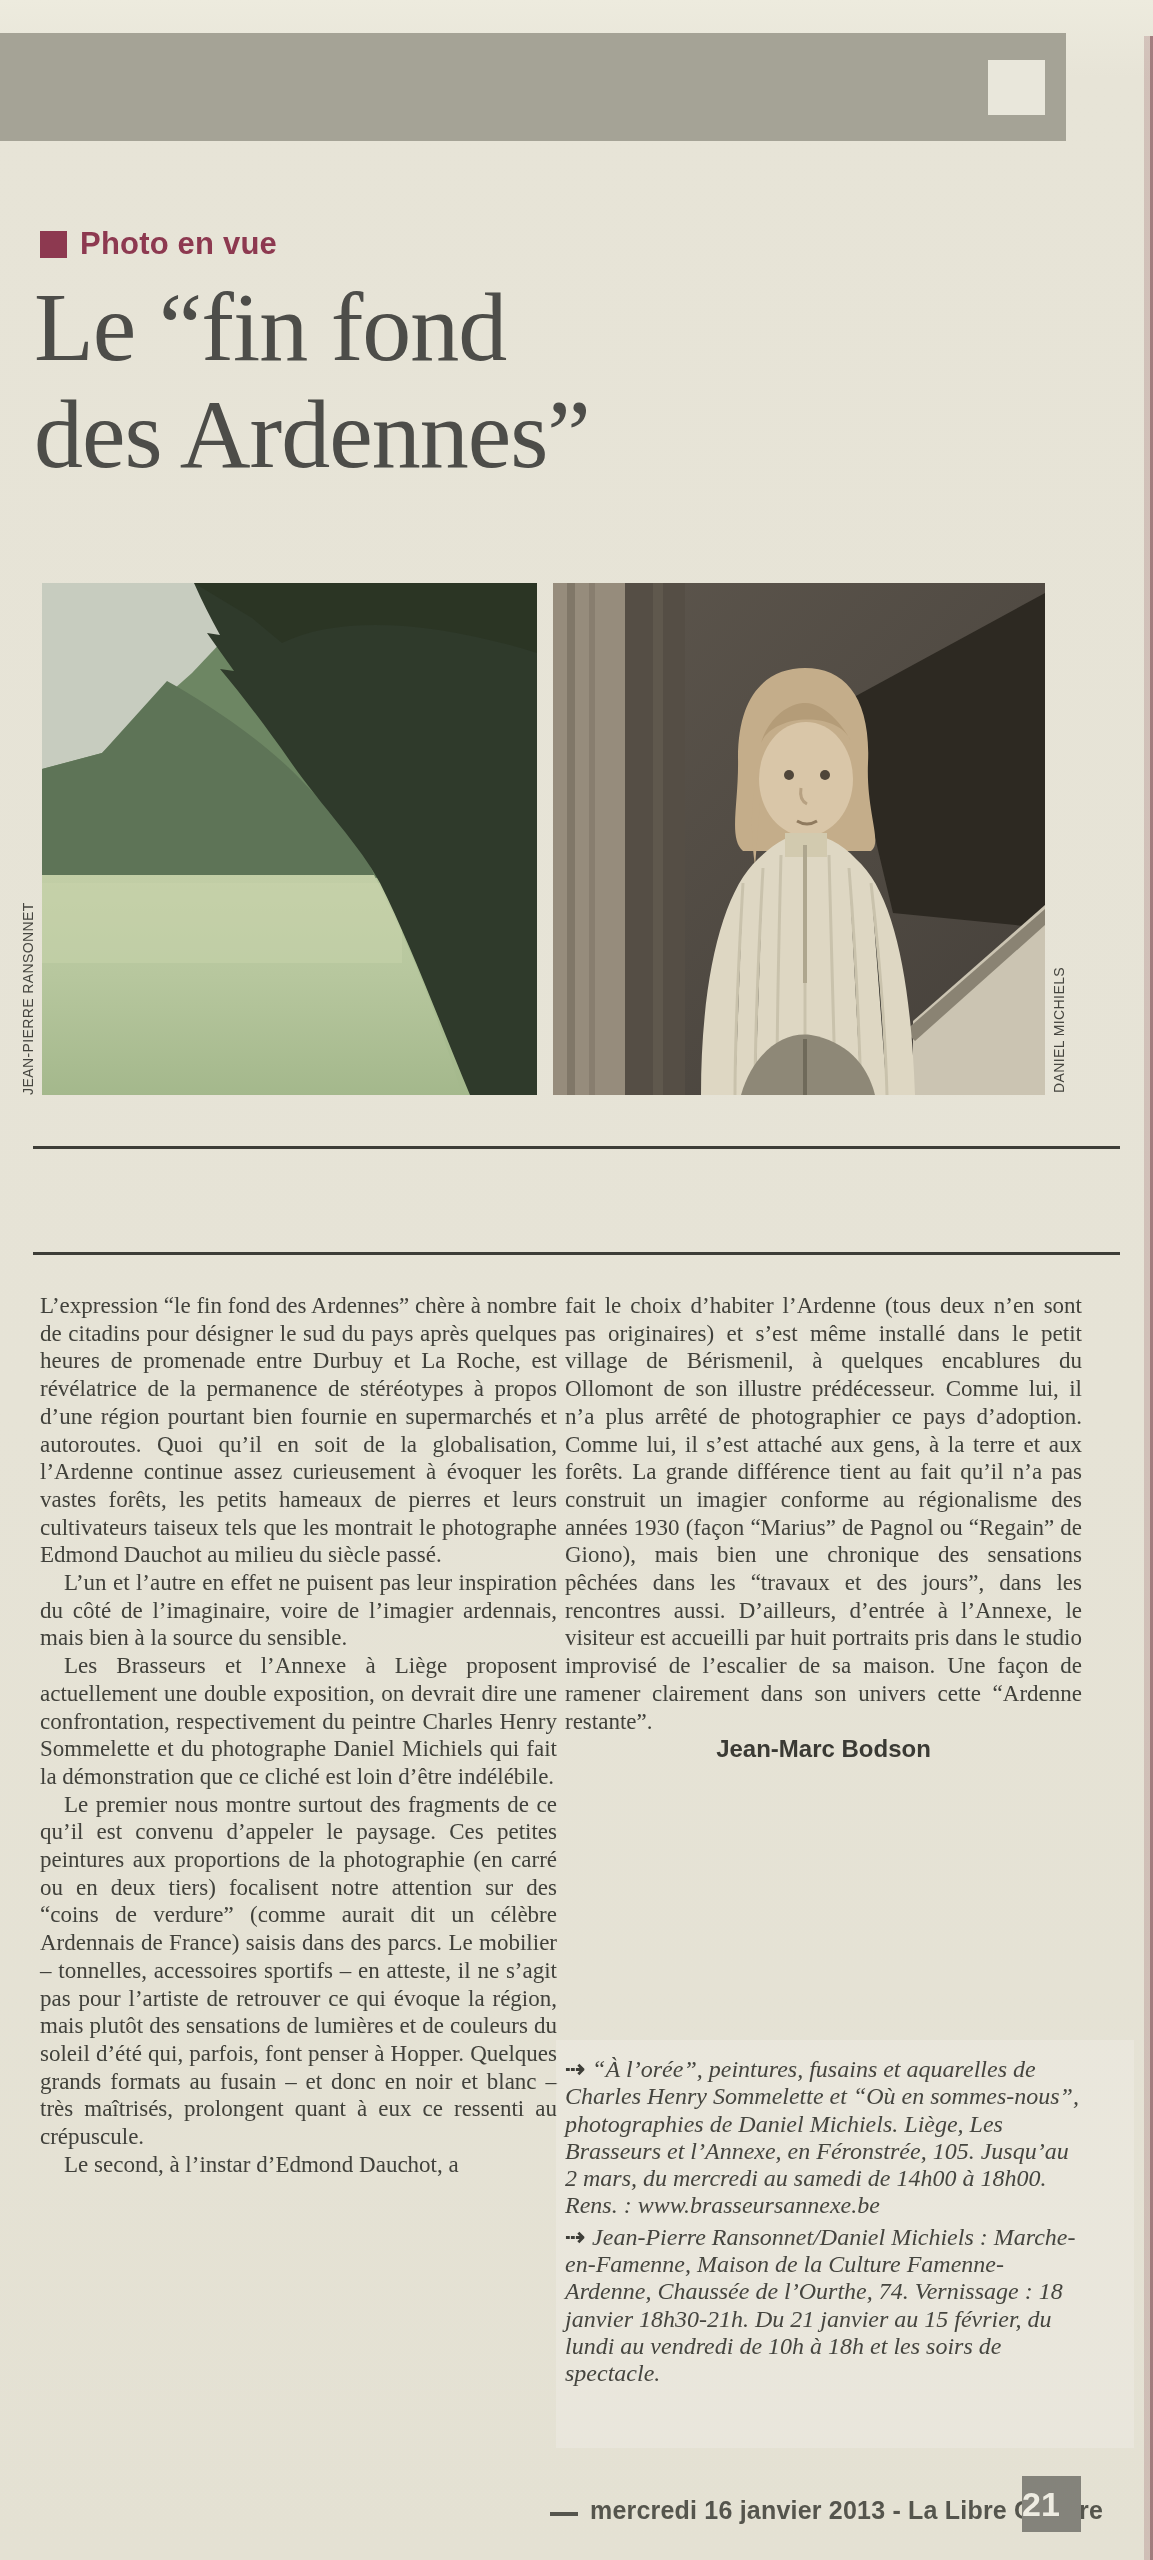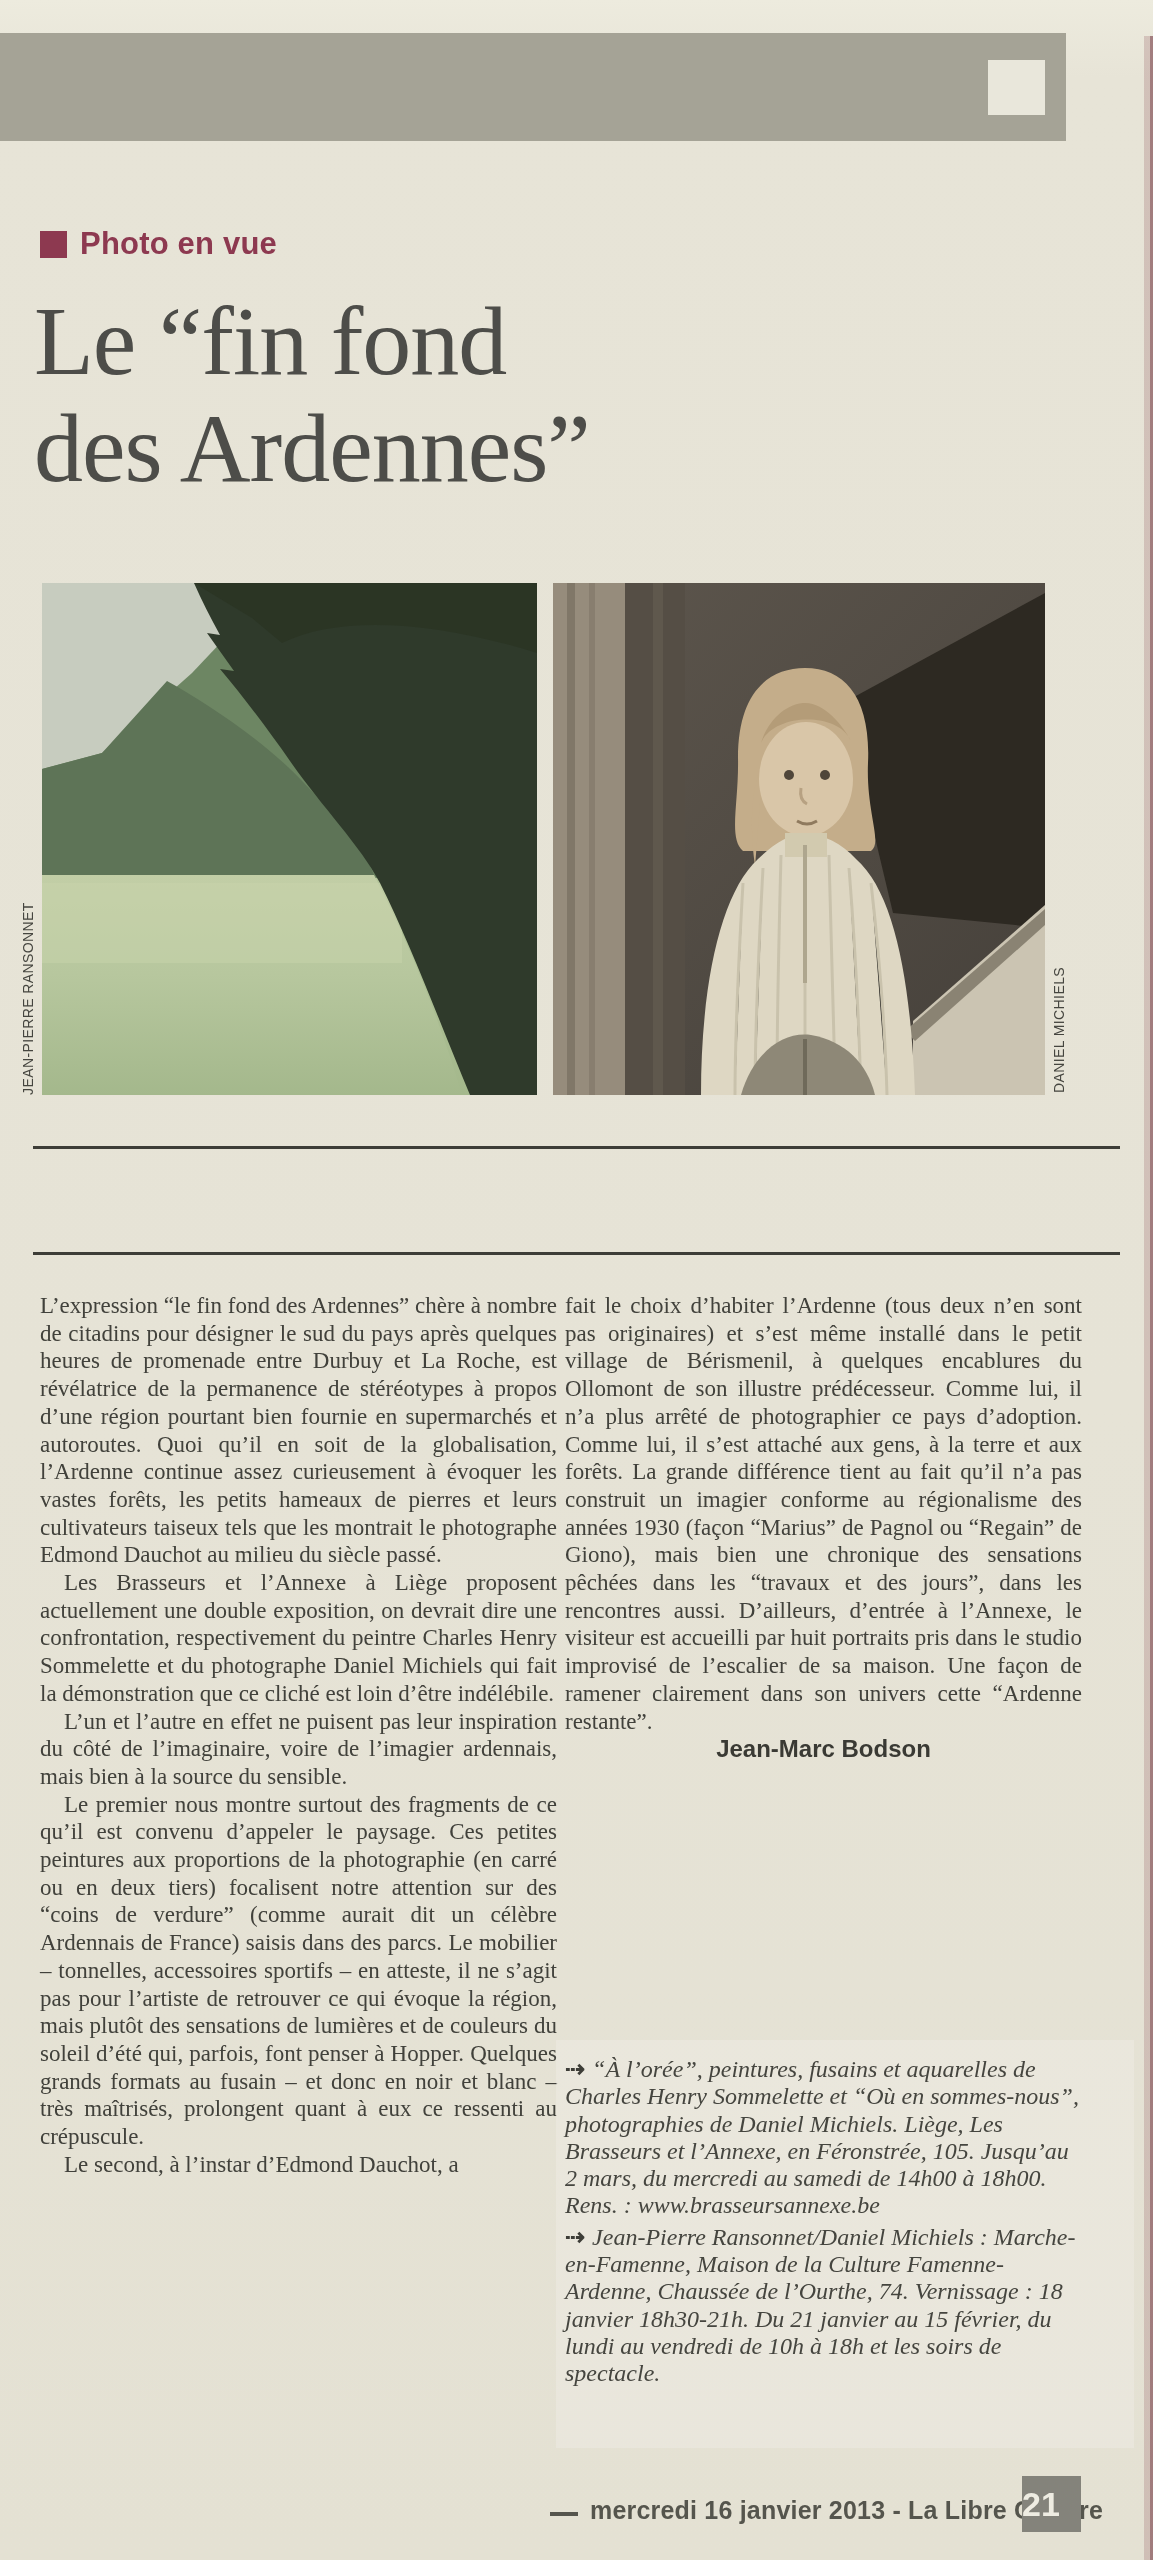--- a/index.html
+++ b/index.html
@@ -11,21 +11,21 @@
   .topbar-notch{position:absolute;left:988px;top:27px;width:57px;height:55px;background:#e9e7db;}
   
   .page-edge{position:absolute;right:0;top:36px;bottom:0;width:9px;opacity:.65;
              background:linear-gradient(to left,#7c454e 0 3px, rgba(165,120,122,.5) 3px 100%);}
   
   .kicker{position:absolute;left:40px;top:226px;display:flex;align-items:center;gap:13px;}
   .kicker-square{width:27px;height:27px;background:#8d3950;}
   .kicker-label{font-family:"Liberation Sans",sans-serif;font-weight:bold;font-size:31px;
                 color:#8d3950;letter-spacing:.2px;}
   
-  .headline{position:absolute;left:34px;top:288px;font-size:98px;line-height:107px;
+  .headline{position:absolute;left:34px;top:274px;font-size:98px;line-height:107px;
             color:#4d4d49;letter-spacing:-1px;}
   .headline .tl{display:block;}
   
   .photo{position:absolute;top:583px;height:512px;overflow:hidden;background:#888;}
   .photo svg{display:block;width:100%;height:100%;}
   .photo-left{left:42px;width:495px;}
   .photo-right{left:553px;width:492px;}
   .credit{position:absolute;transform:rotate(-90deg);transform-origin:0 0;
           font-family:"Liberation Sans",sans-serif;font-size:14px;color:#45453f;
           letter-spacing:.4px;white-space:nowrap;}
@@ -149,22 +149,22 @@
   </div>
 
   <div class="credit credit-left">JEAN-PIERRE RANSONNET</div>
   <div class="credit credit-right">DANIEL MICHIELS</div>
 
   <div class="rule rule-top"></div>
   <div class="rule rule-bottom"></div>
 
   <div class="col col-left">
     <p>L’expression “le fin fond des Ardennes” chère à nombre de citadins pour désigner le sud du pays après quelques heures de promenade entre Durbuy et La Roche, est révélatrice de la permanence de stéréotypes à propos d’une région pourtant bien fournie en supermarchés et autoroutes. Quoi qu’il en soit de la globalisation, l’Ardenne continue assez curieusement à évoquer les vastes forêts, les petits hameaux de pierres et leurs cultivateurs taiseux tels que les montrait le photographe Edmond Dauchot au milieu du siècle passé.</p>
+    <p class="indent">L’un et l’autre en effet ne puisent pas leur inspiration du côté de l’imaginaire, voire de l’imagier ardennais, mais bien à la source du sensible.</p>
     <p class="indent">Les Brasseurs et l’Annexe à Liège proposent actuellement une double exposition, on devrait dire une confrontation, respectivement du peintre Charles Henry Sommelette et du photographe Daniel Michiels qui fait la démonstration que ce cliché est loin d’être indélébile.</p>
-    <p class="indent">L’un et l’autre en effet ne puisent pas leur inspiration du côté de l’imaginaire, voire de l’imagier ardennais, mais bien à la source du sensible.</p>
     <p class="indent">Le premier nous montre surtout des fragments de ce qu’il est convenu d’appeler le paysage. Ces petites peintures aux proportions de la photographie (en carré ou en deux tiers) focalisent notre attention sur des “coins de verdure” (comme aurait dit un célèbre Ardennais de France) saisis dans des parcs. Le mobilier – tonnelles, accessoires sportifs – en atteste, il ne s’agit pas pour l’artiste de retrouver ce qui évoque la région, mais plutôt des sensations de lumières et de couleurs du soleil d’été qui, parfois, font penser à Hopper. Quelques grands formats au fusain – et donc en noir et blanc – très maîtrisés, prolongent quant à eux ce ressenti au crépuscule.</p>
     <p class="indent">Le second, à l’instar d’Edmond Dauchot, a</p>
   </div>
 
   <div class="col col-right">
     <p>fait le choix d’habiter l’Ardenne (tous deux n’en sont pas originaires) et s’est même installé dans le petit village de Bérismenil, à quelques encablures du Ollomont de son illustre prédécesseur. Comme lui, il n’a plus arrêté de photographier ce pays d’adoption. Comme lui, il s’est attaché aux gens, à la terre et aux forêts. La grande différence tient au fait qu’il n’a pas construit un imagier conforme au régionalisme des années 1930 (façon “Marius” de Pagnol ou “Regain” de Giono), mais bien une chronique des sensations pêchées dans les “travaux et des jours”, dans les rencontres aussi. D’ailleurs, d’entrée à l’Annexe, le visiteur est accueilli par huit portraits pris dans le studio improvisé de l’escalier de sa maison. Une façon de ramener clairement dans son univers cette “Ardenne restante”.</p>
     <p class="byline">Jean-Marc Bodson</p>
   </div>
 
   <div class="info-panel"></div>

